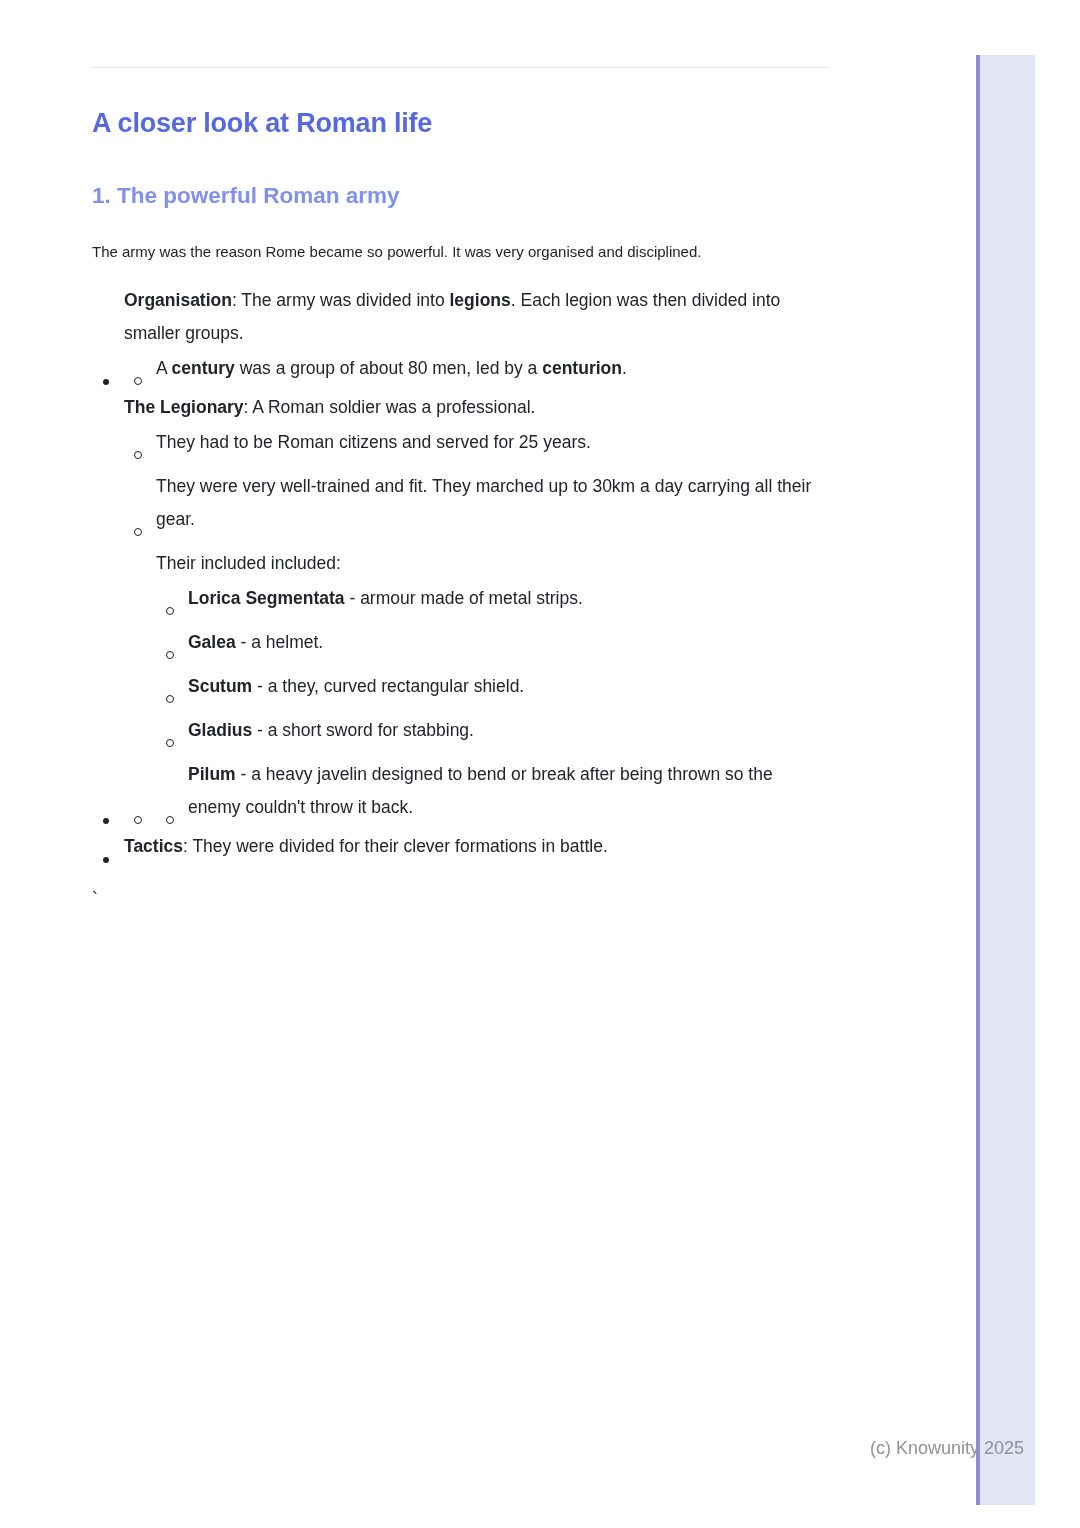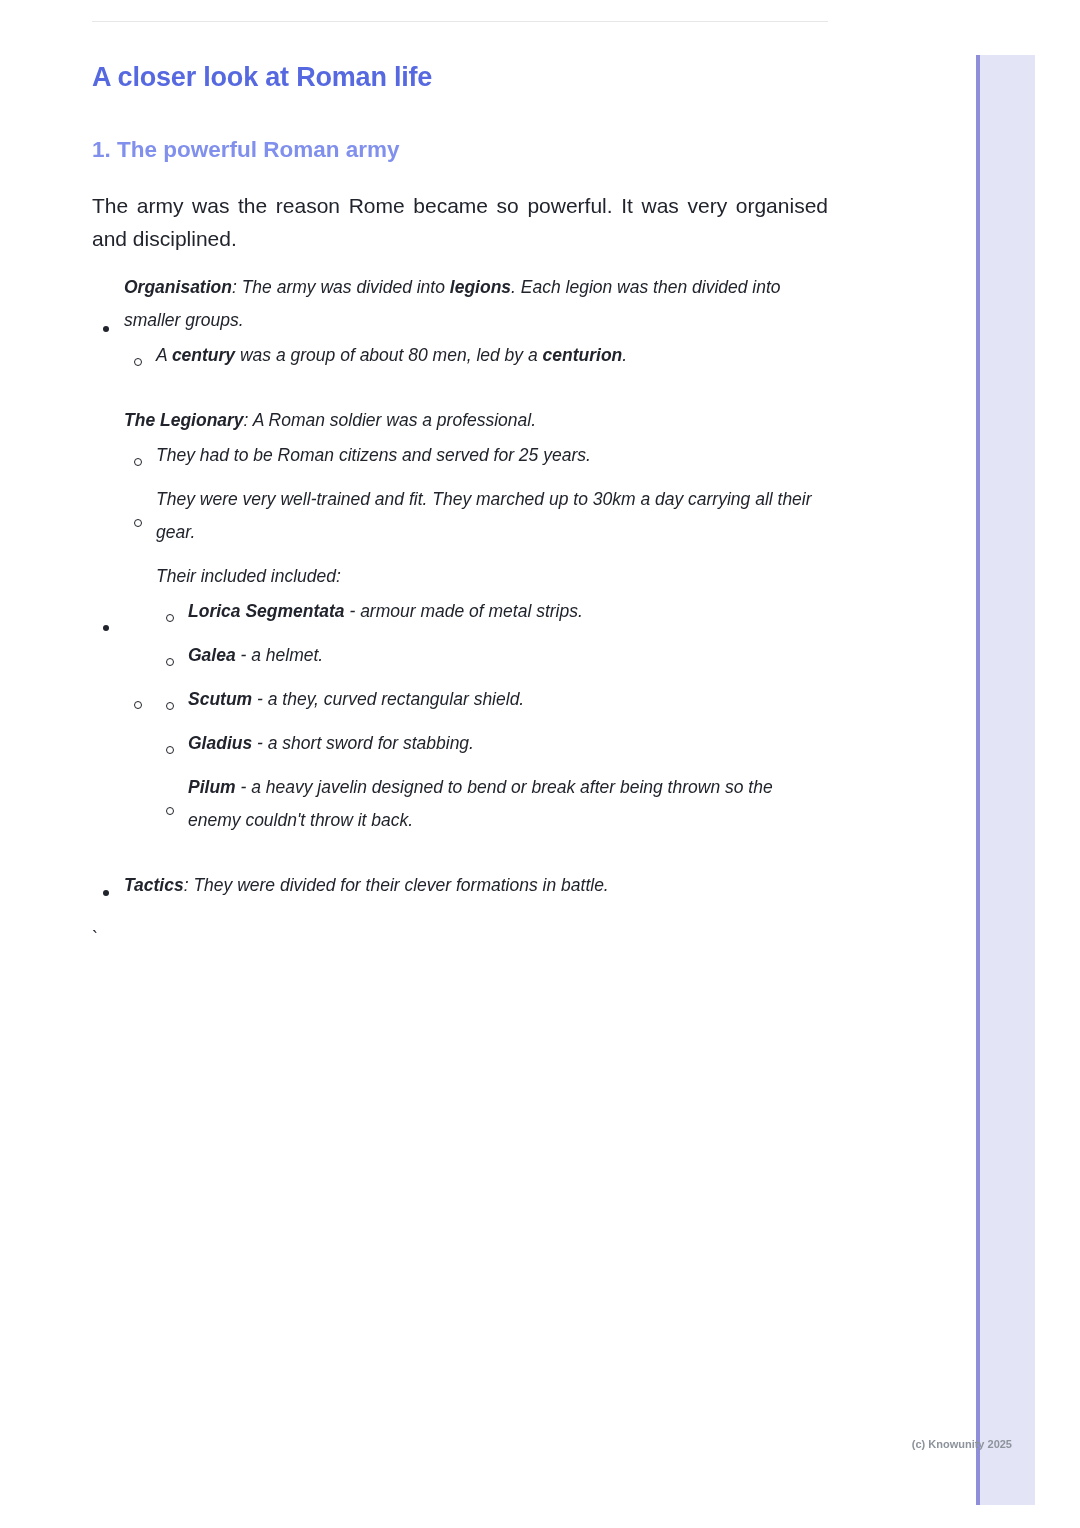--- a/index.html
+++ b/index.html
@@ -18,21 +18,21 @@
     background:#ffffff;
     overflow:hidden;
     font-family:"Liberation Sans", sans-serif;
     color:var(--body);
   }
   .content{
     position:absolute;
     left:92px;
     top:0;
     width:736px;
-    padding-top:21px;
+    padding-top:67px;
   }
   .divider{
     border:none;
     border-top:1px solid var(--divider);
     width:100%;
     height:0;
   }
   h1.page-title{
     margin-top:40px;
     font-size:27px;
@@ -41,34 +41,34 @@
     color:var(--title);
   }
   h2.section-heading{
     margin-top:44px;
     font-size:22.5px;
     font-weight:700;
     color:var(--heading);
   }
   .intro{
     margin-top:26px;
-    font-size:21px;
+    font-size:15px;
     line-height:33px;
     text-align:justify;
     color:var(--body);
   }
   .blist{
     margin-top:16px;
     font-size:17.5px;
     line-height:33px;
   }
-  .blist > .item + .item{margin-top:32px;}
+  .blist > .item + .item{margin-top:6px;}
   .sublist{margin-top:2px;}
   .sublist > .item + .item{margin-top:11px;}
-  .item{display:flex;align-items:center;font-style:italic;}
+  .item{display:flex;align-items:flex-end;}
   .marker{
     flex:0 0 auto;
     border-radius:50%;
   }
   .marker.disc{
     width:6px;height:6px;
     margin:14px 15px 0 11px;
     background:var(--body);
   }
   .marker.circle{
@@ -89,25 +89,24 @@
     left:976px;
     top:55px;
     width:59px;
     height:1450px;
     background:var(--strip-bg);
     border-left:4px solid var(--strip-border);
   }
   .footer{
     position:absolute;
     top:1438px;
-    right:68px;
-    font-size:11px;
+    right:56px;
+    font-size:18px;
     color:var(--footer);
     z-index:2;
-    font-weight:bold;
   }
 </style>
 </head>
 <body>
 
 <div class="content">
   <hr class="divider">
   <h1 class="page-title">A closer look at Roman life</h1>
   <h2 class="section-heading">1. The powerful Roman army</h2>
   <p class="intro">The army was the reason Rome became so powerful. It was very organised and disciplined.</p>

